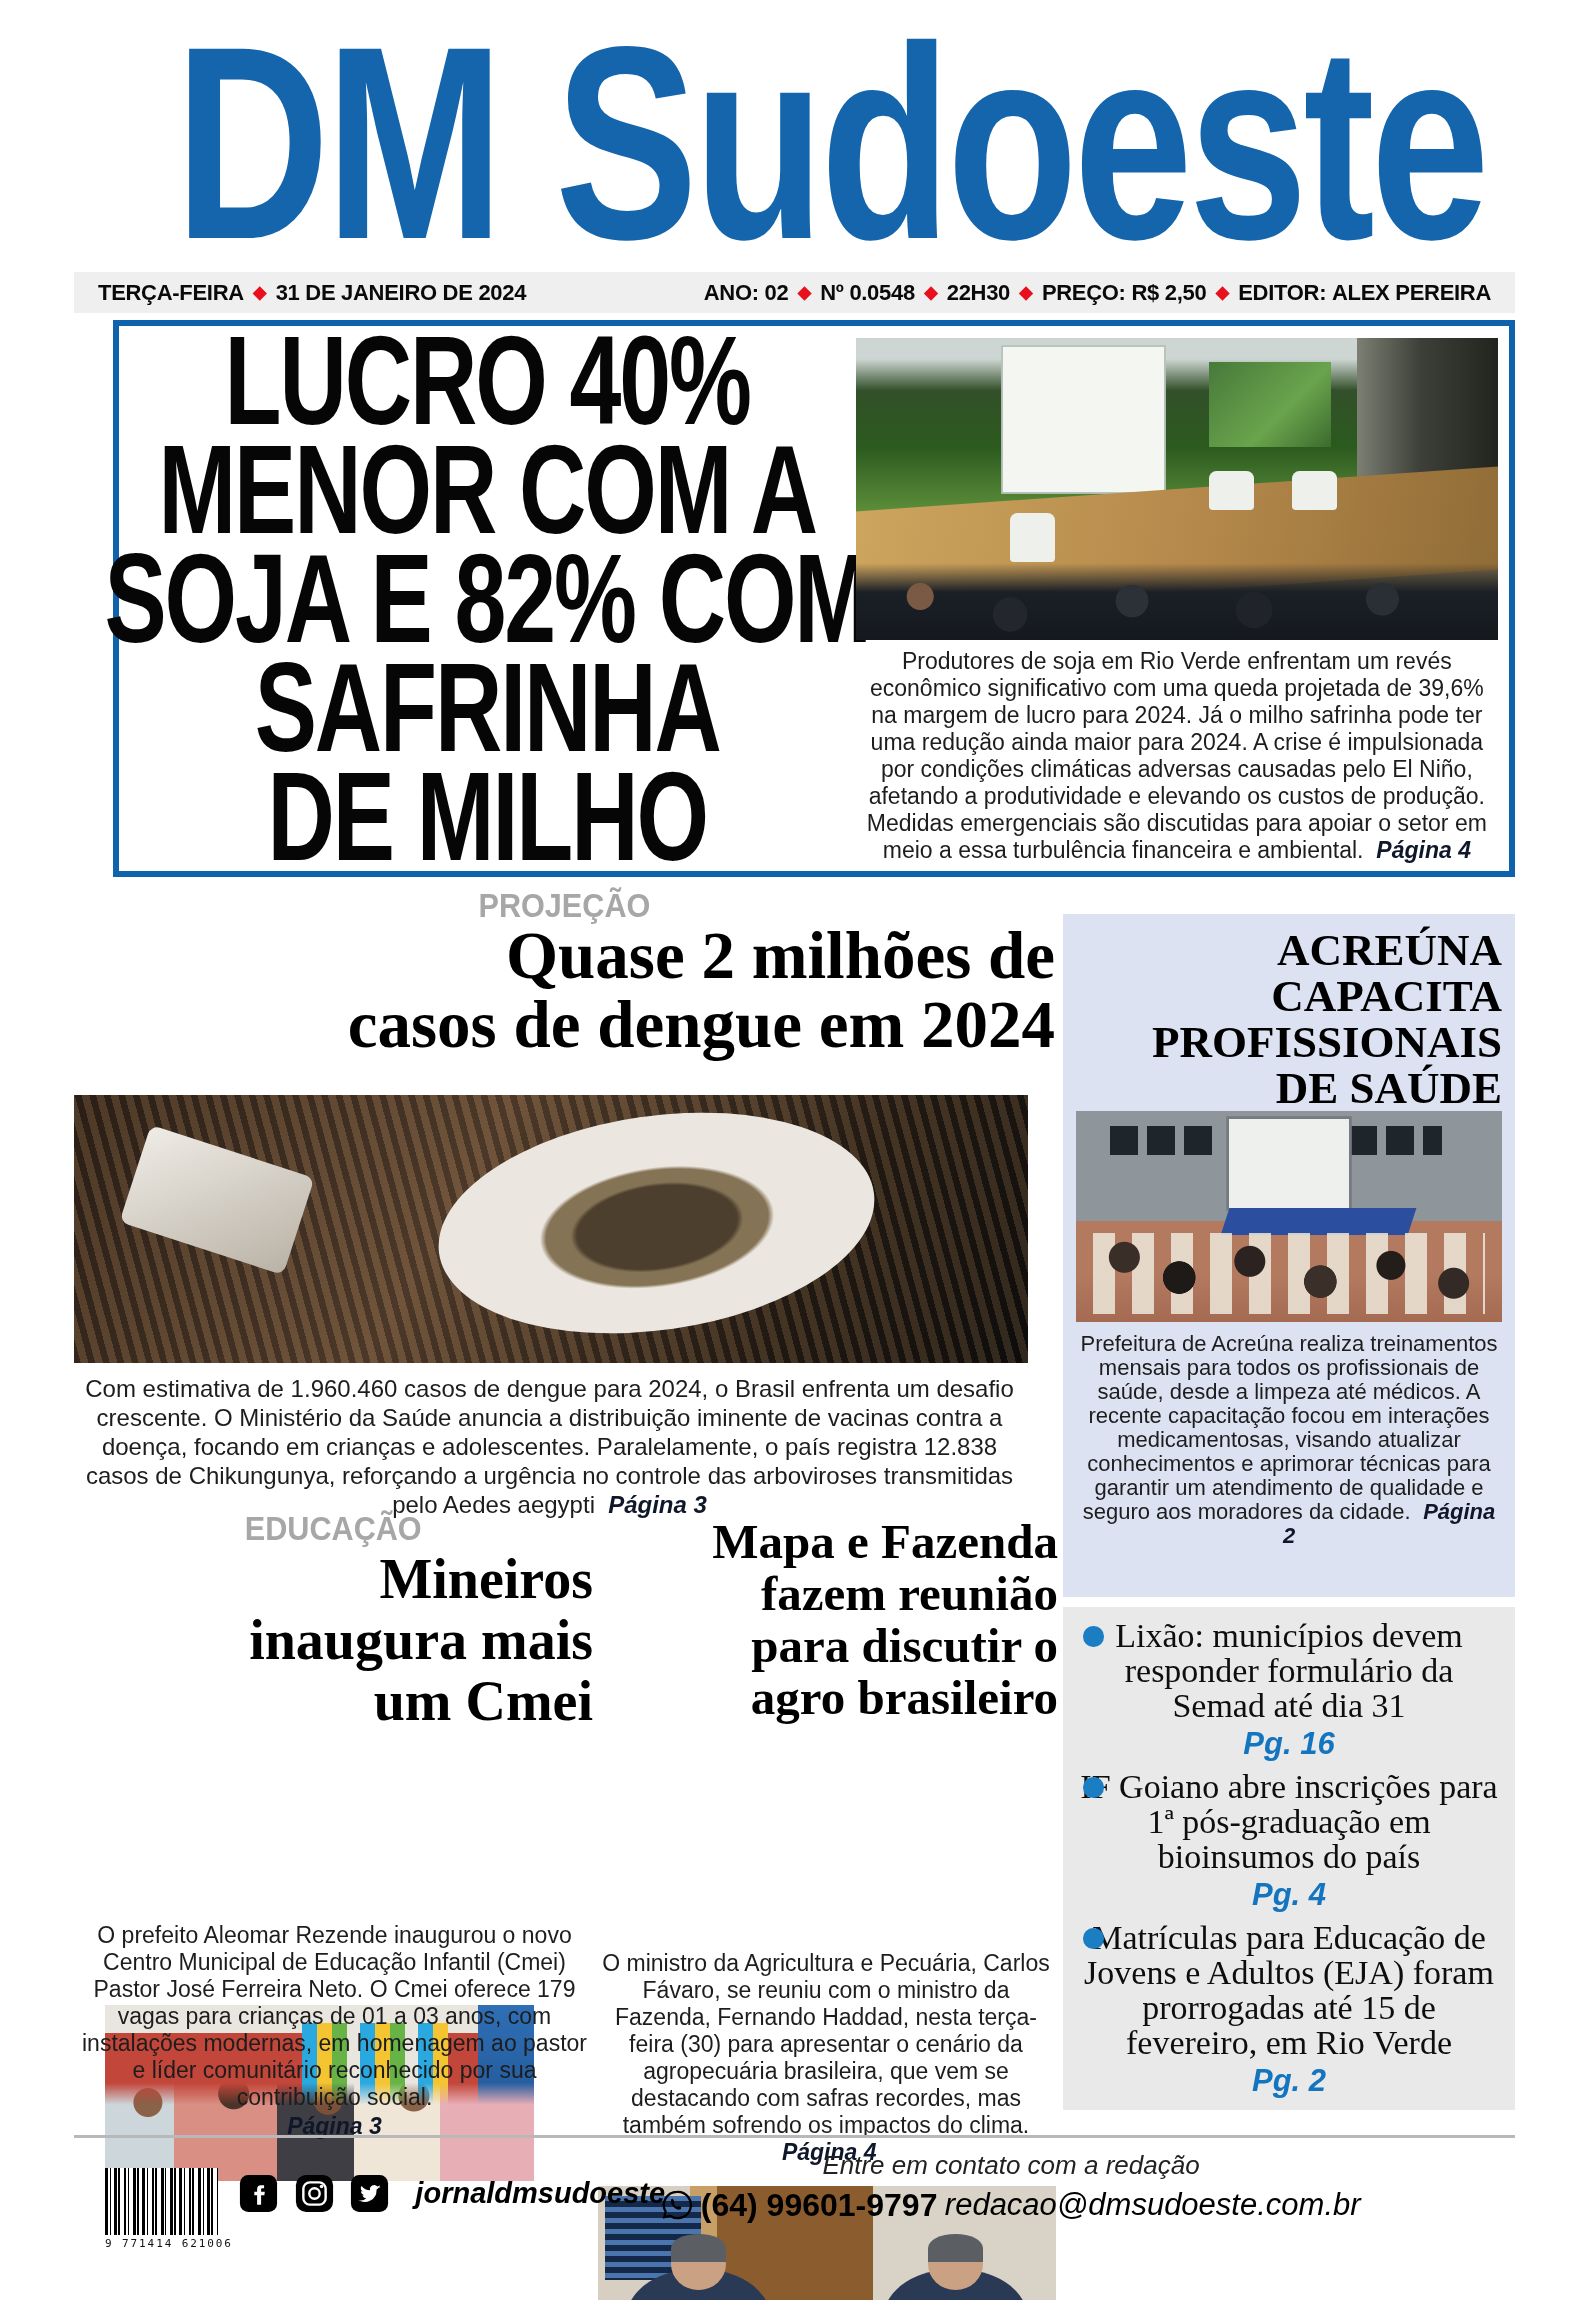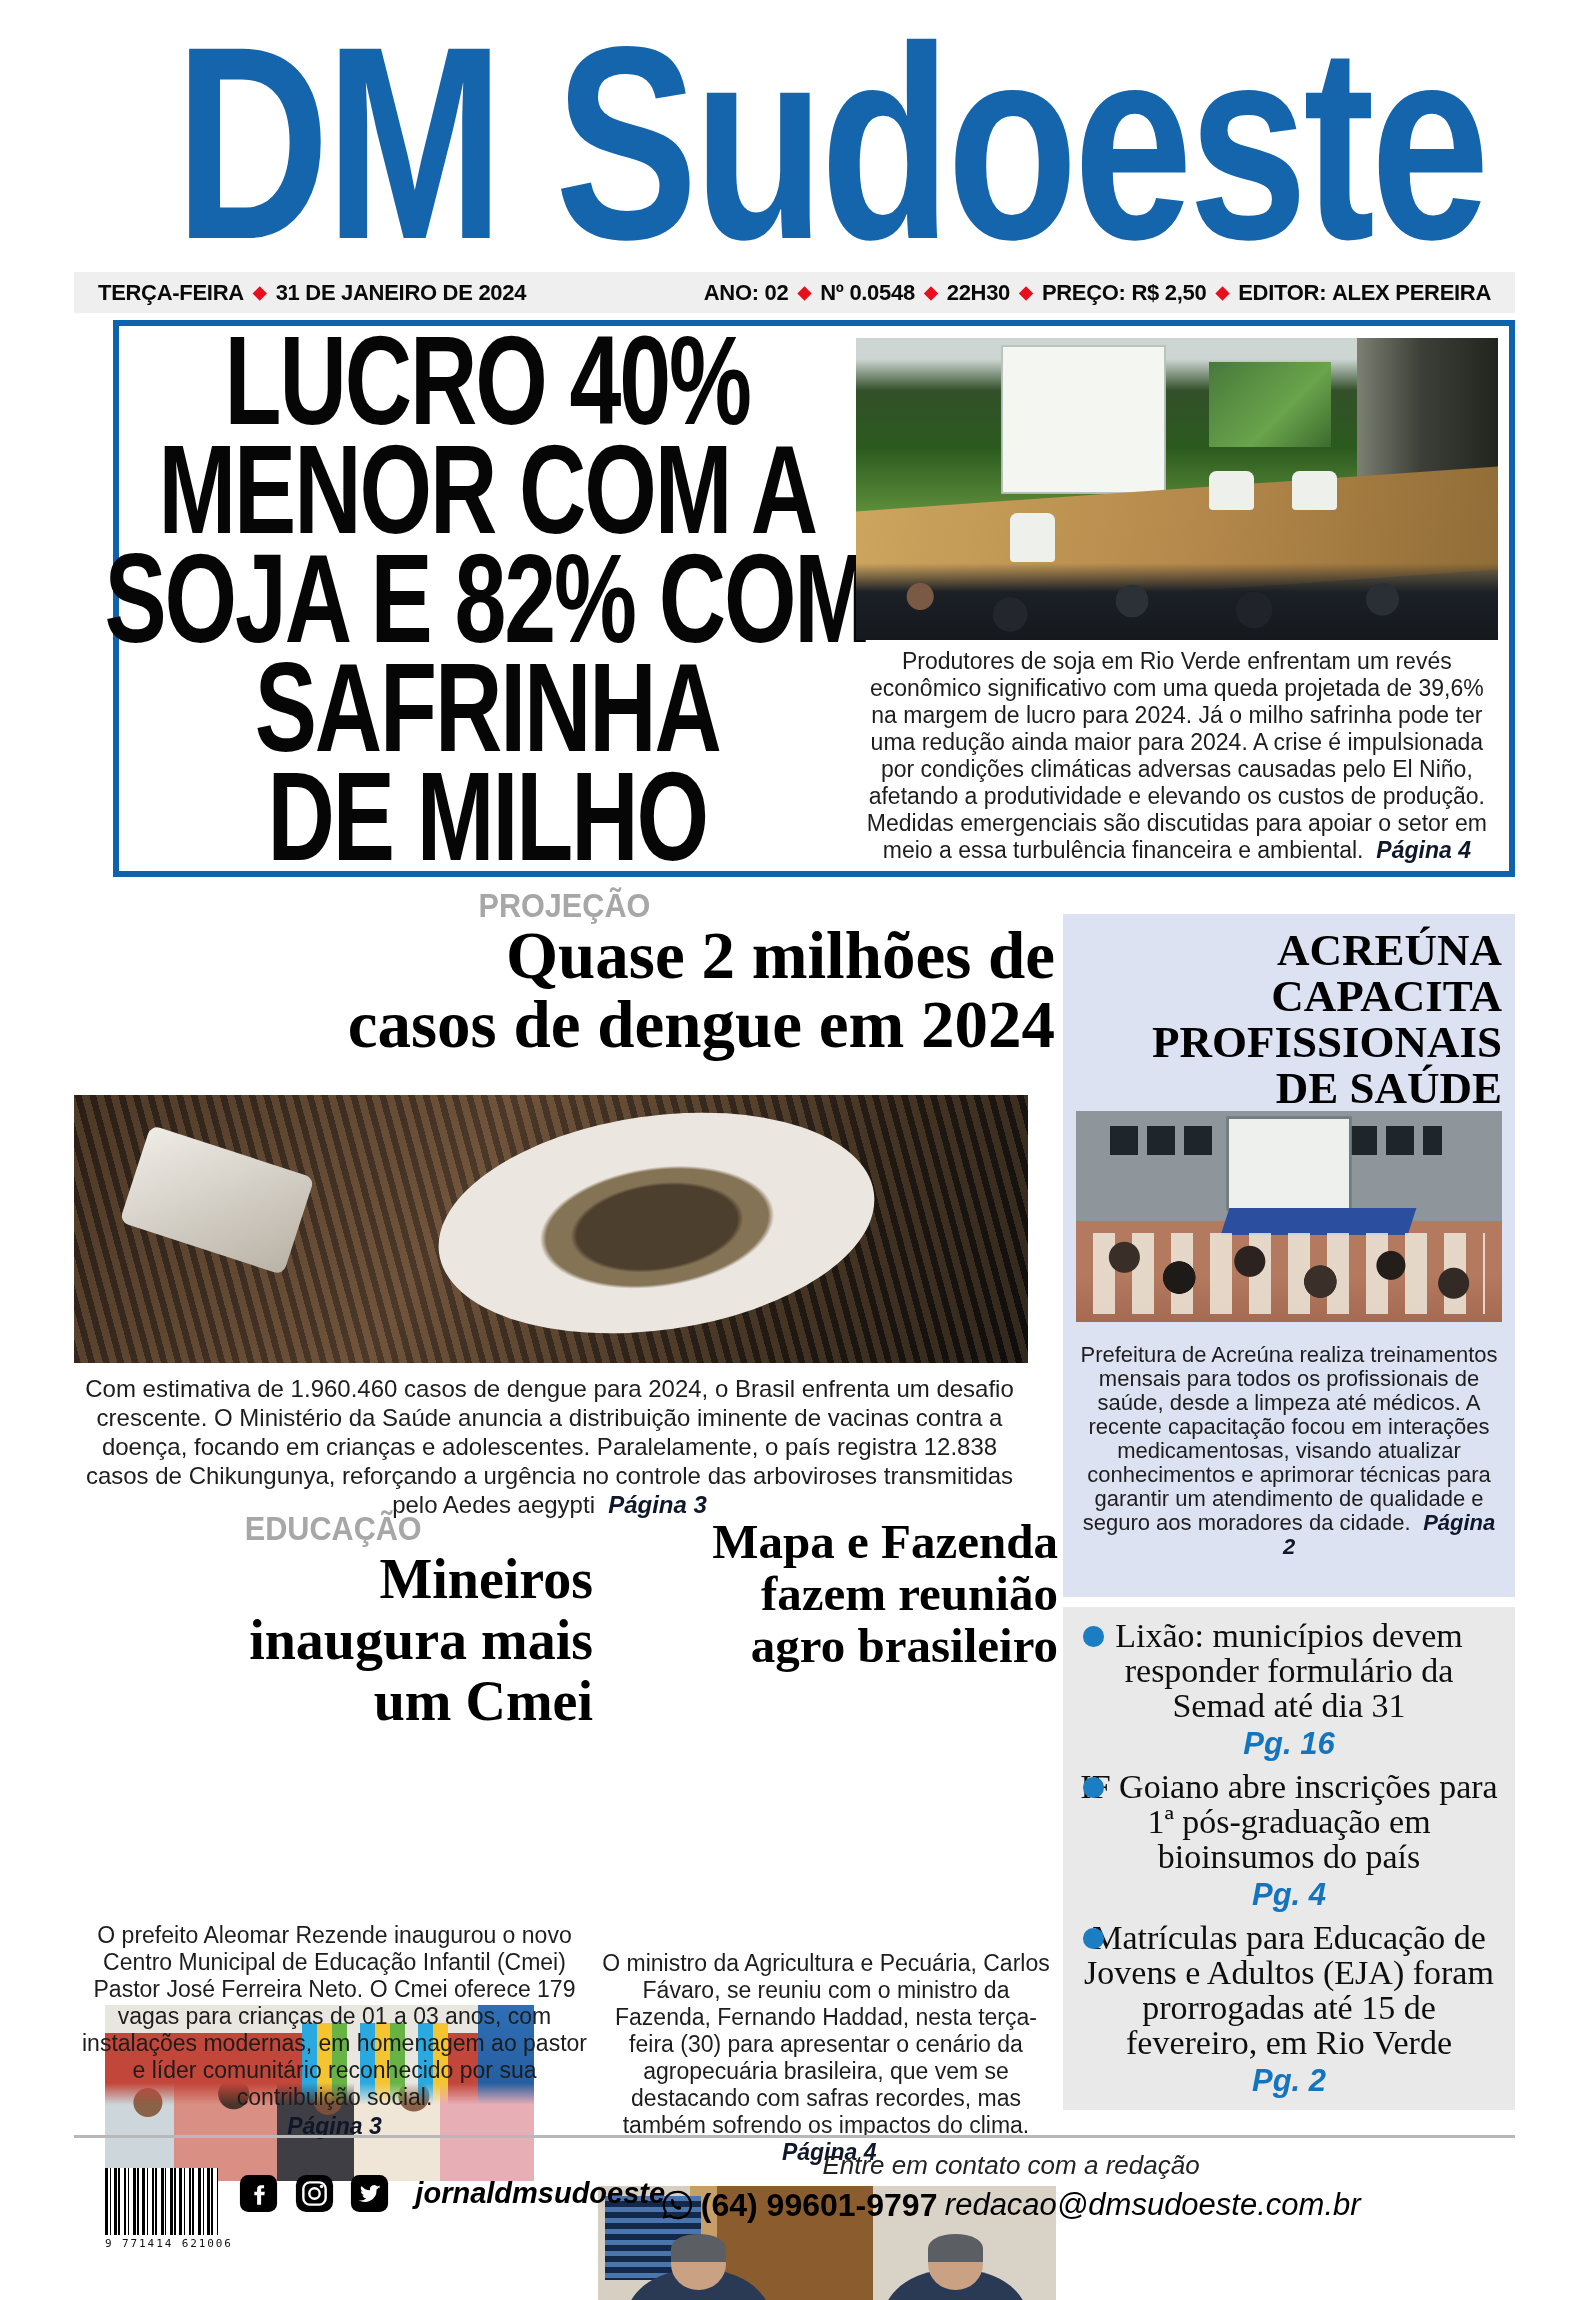--- a/index.html
+++ b/index.html
@@ -53,21 +53,21 @@
   .educacao-head{top:1549px;left:74px;width:519px;font-size:56px;line-height:61px;}
   .educacao-body{top:1922px;left:82px;width:505px;font-size:23px;line-height:27px;text-align:center;color:#1d1d1d;}
 
   .agro-head{top:1516px;left:594px;width:464px;font-size:49px;line-height:52px;}
   .agro-body{top:1950px;left:594px;width:464px;font-size:23px;line-height:27px;text-align:center;color:#1d1d1d;}
 
   
   .acreuna-box{top:914px;left:1063px;width:452px;height:683px;background:var(--lav);
     padding:13px 13px 9.3px;}
   .acreuna-head{font-size:45px;line-height:46px;}
-  .acreuna-body{margin-top:21px;font-size:22px;line-height:24px;text-align:center;color:#1d1d1d;}
+  .acreuna-body{margin-top:10px;font-size:22px;line-height:24px;text-align:center;color:#1d1d1d;}
 
   .briefs-box{top:1607px;left:1063px;width:452px;height:503px;background:var(--panel);
     padding:11px 7.4px;display:flex;flex-direction:column;justify-content:space-between;}
   .brief{position:relative;padding:0 9.3px;}
   .dot{position:absolute;left:13px;top:8.3px;width:20.4px;height:20.4px;border-radius:50%;background:#1b7ec2;}
   .brief-text{font-family:"Liberation Serif",serif;font-size:34px;line-height:35px;
     text-align:center;color:#0e0e0e;}
   .brief-page{text-align:center;color:var(--link);font-weight:700;font-style:italic;
     font-size:31px;margin-top:2.8px;}
 
@@ -228,20 +228,21 @@
     <div class="s mi-people"></div>
   </div>
   <p class="abs educacao-body">
     <span>O prefeito Aleomar Rezende inaugurou o novo Centro Municipal de Educação Infantil (Cmei) Pastor José Ferreira Neto. O Cmei oferece 179 vagas para crianças de 01 a 03 anos, com instalações modernas, em homenagem ao pastor e líder comunitário reconhecido por sua contribuição social.</span>
     <span class="pageref block">Página 3</span>
   </p>
 
   <h2 class="abs serifhead agro-head">
     <span class="hl">Mapa e Fazenda</span>
     <span class="hl">fazem reunião</span>
+    <span class="hl">para discutir o</span>
     <span class="hl">agro brasileiro</span>
   </h2>
   <div class="abs photo agro-photo">
     <div class="s ag-tv"></div>
     <div class="s ag-man" style="left:6%;"></div>
     <div class="s ag-head" style="left:16%;"></div>
     <div class="s ag-hair" style="left:16%;"></div>
     <div class="s ag-man" style="right:6%;"></div>
     <div class="s ag-head" style="right:16%;"></div>
     <div class="s ag-hair" style="right:16%;"></div>

